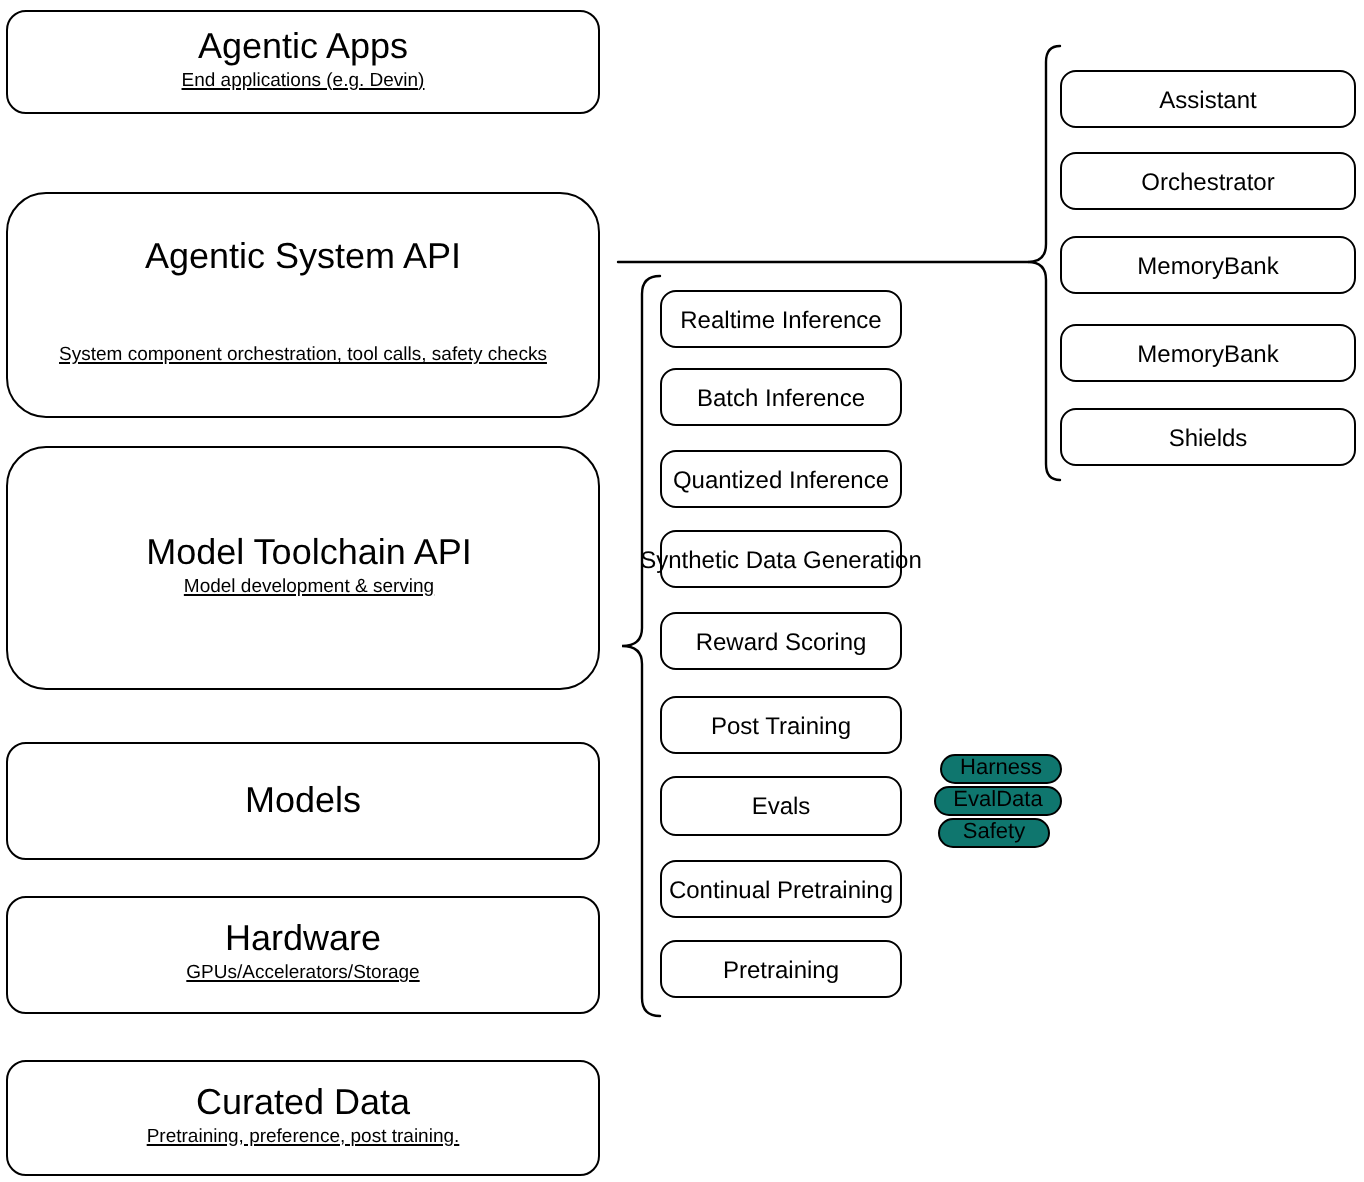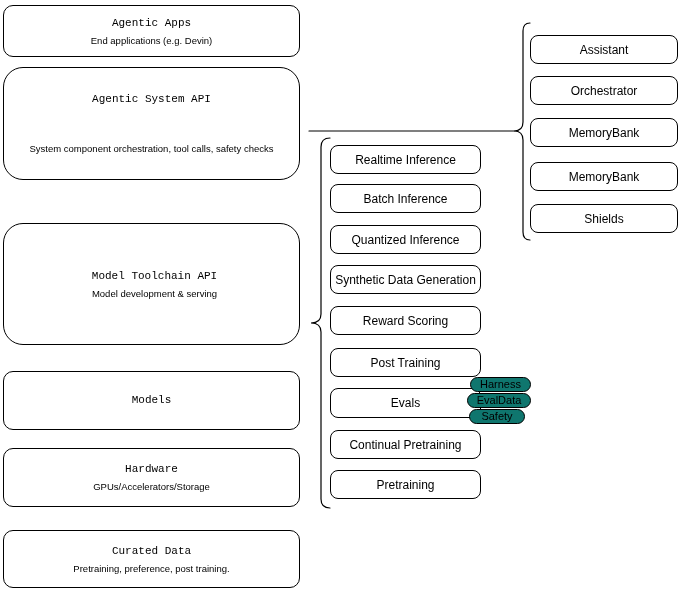--- a/index.html
+++ b/index.html
@@ -29,36 +29,36 @@
     color: #000000;
   }
   
   .lbox {
     left: 3px;
     width: 297px;
     gap: 4px;
     padding: 0 6px;
   }
   .lbox .title {
-    font-size: 11px;
+    font-size: 18px;
     line-height: 15px;
     white-space: nowrap;
-    font-family: Liberation Mono, monospace;
   }
   .lbox .subtitle {
     font-size: 9.5px;
     line-height: 12px;
     white-space: nowrap;
+    text-decoration: underline;
   }
   .r10 { border-radius: 10px; }
   .r20 { border-radius: 20px; }
   
   .mbox {
     left: 330px;
-    width: 151px;
+    width: 121px;
     height: 29px;
     border-radius: 8px;
     font-size: 12px;
     white-space: nowrap;
   }
   
   .rbox {
     left: 530px;
     width: 148px;
     height: 29px;
@@ -102,21 +102,21 @@
     <path d="M 530 23 Q 523 23 523 31 L 523 122 Q 523 131 514 131 Q 523 131 523 140 L 523 232 Q 523 240 530 240" fill="none" stroke="#000000" stroke-width="1.2" stroke-linecap="round"></path>
 
     <path d="M 330 138 Q 321 138 321 147 L 321 314 Q 321 323 311 323 Q 321 323 321 332 L 321 499 Q 321 508 330 508" fill="none" stroke="#000000" stroke-width="1.2" stroke-linecap="round"></path>
   </svg>
 
   <div class="node lbox r10" style="top:5px; height:52px;">
     <div class="title">Agentic Apps</div>
     <div class="subtitle">End applications (e.g. Devin)</div>
   </div>
 
-  <div class="node lbox r20" style="top:67px; height:113px;gap:36px;">
+  <div class="node lbox r20" style="top:96px; height:113px;gap:36px;">
     <div class="title">Agentic System API</div>
     <div class="subtitle">System component orchestration, tool calls, safety checks</div>
   </div>
 
   <div class="node lbox r20" style="top:223px; height:122px;padding-left:12px;">
     <div class="title">Model Toolchain API</div>
     <div class="subtitle">Model development &amp; serving</div>
   </div>
 
   <div class="node lbox r10" style="top:371px; height:59px;">

